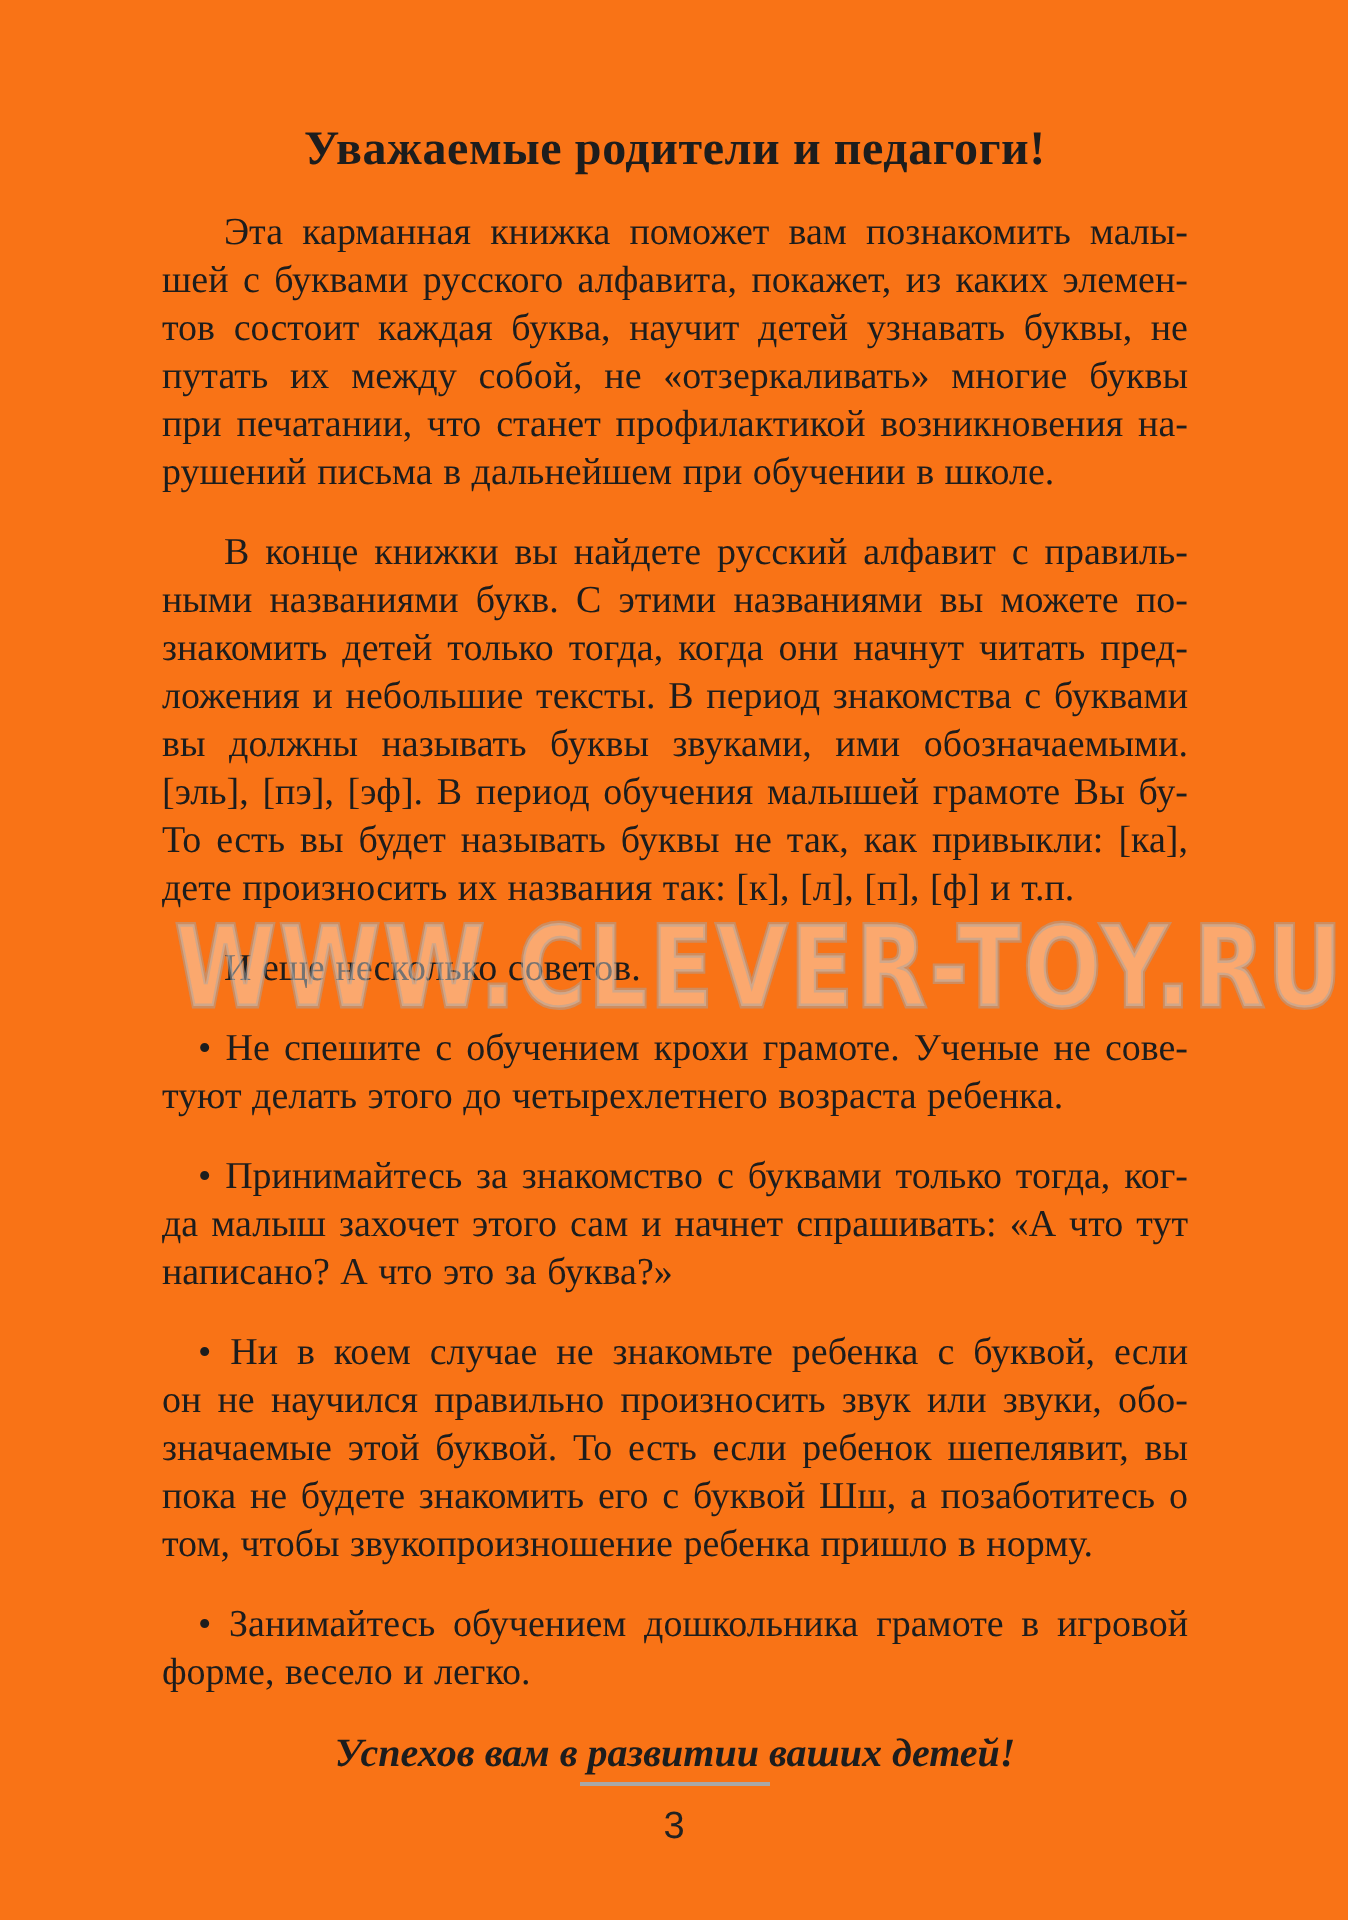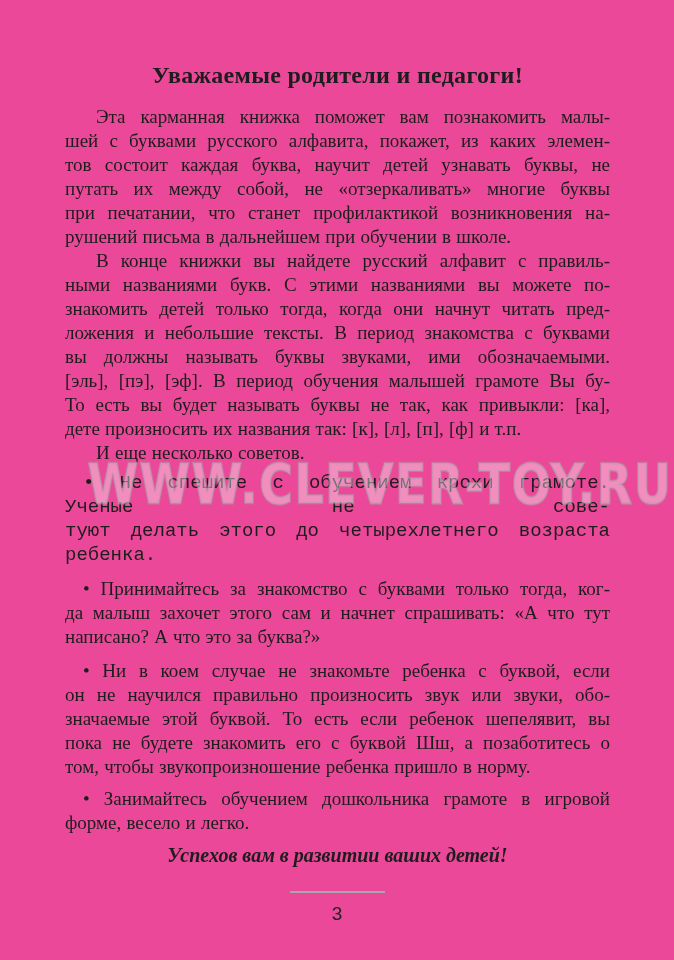--- a/index.html
+++ b/index.html
@@ -1,54 +1,54 @@
 <!DOCTYPE html>
 <html><head>
 <meta charset="utf-8">
 <style>
   html, body { margin: 0; padding: 0; background: #ffffff; }
   .page {
     position: relative;
     width: 674px;
     height: 960px;
-    background: #ec4899;
+    background: #f97316;
     font-family: "Liberation Serif", serif;
     color: #1d1d1d;
     overflow: hidden;
   }
   .textblock {
     position: absolute;
     left: 65px;
     top: 0;
     width: 545px;
   }
   .title {
     margin: 60px 0 0 0;
     font-size: 24px;
     line-height: 30px;
     font-weight: bold;
     text-align: center;
     letter-spacing: 0.3px;
   }
   .para {
-    margin: 0;
+    margin: 16px;
     font-size: 19px;
     line-height: 24px;
   }
   .para .line {
     display: block;
     text-align: justify;
     text-align-last: justify;
     word-spacing: 0.5px;
   }
   .para .line.first { text-indent: 31px; }
   .para.bullet .line.first { text-indent: 18px; }
   .para .line.last { text-align-last: left; }
   .p1 { margin-top: 15px; }
-  .b1 { margin-top: 6px; font-family: Liberation Mono, monospace; }
+  .b1 { margin-top: 6px; }
   .b2 { margin-top: 10px; }
   .b3 { margin-top: 10px; }
   .b4 { margin-top: 8px; }
   .closing {
     margin: 8px 0 0 0;
     font-size: 20px;
     line-height: 25px;
     font-weight: bold;
     font-style: italic;
     text-align: center;

